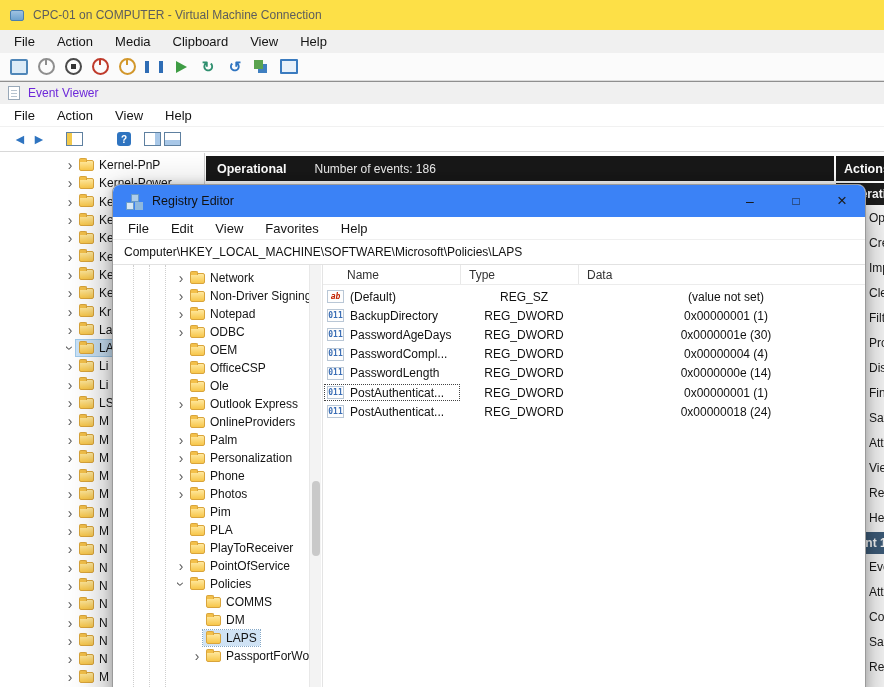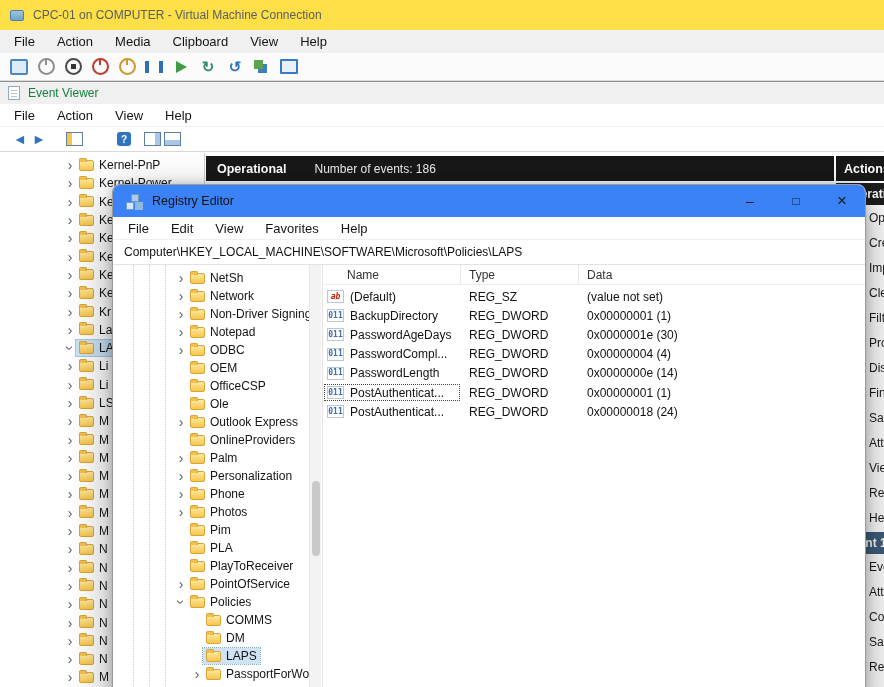--- a/index.html
+++ b/index.html
@@ -48,21 +48,21 @@
   .vmtool[data-name="enhanced-session-icon"]::after { content:""; width:16px; height:11px;
         border:2px solid #3a7bbf; background:#e8f1fa; border-radius:1px; }
 
   
   .ev-window { position:absolute; left:0; top:81px; width:884px; height:606px; background:#fff;
                border-top:1px solid #8f8f8f; }
   .ev-titlebar { height:22px; background:#f0f0f0; display:flex; align-items:center; }
   .ev-app-icon { width:12px; height:14px; margin-left:8px; background:#fff; border:1px solid #98a8b8; position:relative; flex:none; }
   .ev-app-icon::after { content:""; position:absolute; left:2px; right:2px; top:3px; height:7px;
         background:repeating-linear-gradient(#b7c4d0 0 1px, transparent 1px 3px); }
-  .ev-title { margin-left:8px; font-size:12px; color:#15803d; }
+  .ev-title { margin-left:8px; font-size:12px; color:#6d28d9; }
   .ev-menubar { height:23px; background:#fff; padding-left:3px; border-bottom:1px solid #f1f1f1; }
   .ev-toolbar { height:25px; background:#fff; border-bottom:1px solid #d8d8d8; display:flex; align-items:center; padding-left:10px; }
   .evtool { display:flex; align-items:center; justify-content:center; width:20px; height:20px; position:relative; flex:none; }
   .evtool[data-name="back-icon"]::after { content:"\25c4"; color:#2f74c0; font-size:14px; }
   .evtool[data-name="forward-icon"]::after { content:"\25ba"; color:#2f74c0; font-size:14px; margin-right:2px; }
   .evtool[data-name="show-console-tree-icon"] { margin-left:14px; }
   .evtool[data-name="show-console-tree-icon"]::after { content:""; width:15px; height:12px; border:1px solid #5e80a0;
         background:linear-gradient(90deg,#f2c94c 0 5px,#fff 5px); }
   .evtool[data-name="help-icon"] { margin-left:30px; }
   .evtool[data-name="help-icon"]::after { content:"?"; width:14px; height:14px; background:#2f74c0; color:#fff;
@@ -138,21 +138,21 @@
   .reg-scrollbar { position:absolute; left:196px; top:0; width:12px; bottom:0; background:#f3f3f3; border-left:1px solid #e8e8e8; }
   .reg-thumb { position:absolute; left:2px; width:8px; top:216px; height:75px; background:#c9c9c9; border-radius:4px; }
 
   .reg-list { position:absolute; left:209px; top:0; right:0; bottom:0; border-left:1px solid #e4e4e4; background:#fff; }
   .reg-cols { height:20px; display:flex; align-items:center; border-bottom:1px solid #ececec; }
   .hcell { font-size:12px; color:#333; height:100%; display:flex; align-items:center; }
   .hcell:nth-child(1) { width:138px; padding-left:24px; border-right:1px solid #e8e8e8; }
   .hcell:nth-child(2) { width:118px; padding-left:8px; border-right:1px solid #e8e8e8; }
   .hcell:nth-child(3) { flex:1; padding-left:8px; }
   .reg-rows { margin-top:2px; }
-  .reg-row { height:19.2px; display:flex; align-items:center; font-size:12px; color:#111; }
+  .reg-row { height:19.2px; display:flex; align-items:center; font-size:12px; color:#111;text-align:center; }
   .rc1 { width:138px; display:flex; align-items:center; gap:6px; padding-left:4px; height:100%; }
   .rc2 { width:118px; padding-left:8px; white-space:nowrap; }
   .rc3 { flex:1; padding-left:8px; white-space:nowrap; }
   .reg-row[data-focused="true"] .rc1 { outline:1px dotted #444; outline-offset:-2px; }
   .vicon { width:17px; height:13px; border:1px solid #b9c7d6; background:#fdfdfd; flex:none;
            display:flex; align-items:center; justify-content:center;
            font-family:"DejaVu Sans Mono", monospace; font-size:8px; font-weight:bold; line-height:1; }
   .reg-row[data-icon="string-value-icon"] .vicon::after { content:"ab"; color:#c22200; font-style:italic; }
   .reg-row[data-icon="dword-value-icon"] .vicon::after { content:"011"; color:#3b6eb5; }
   .rname { white-space:nowrap; overflow:hidden; }
@@ -541,27 +541,20 @@
 </div>
     <div class="reg-addressbar" data-name="reg-address-bar">
       <span data-name="reg-address-text">Computer\HKEY_LOCAL_MACHINE\SOFTWARE\Microsoft\Policies\LAPS</span>
     </div>
     <div class="reg-body" data-name="reg-body">
       <div class="reg-tree" data-name="reg-tree-pane">
         <div class="guide g1" data-name="tree-indent-guide"></div>
         <div class="guide g2" data-name="tree-indent-guide"></div>
         <div class="guide g3" data-name="tree-indent-guide"></div>
         <div class="reg-items" data-name="reg-tree-items">
-  <div class="reg-item" data-name="reg-tree-item" data-depth="0" data-chev="right" data-selected="false">
-    <span class="chev" data-name="chevron-right-icon"></span>
-    <span class="hl" data-name="tree-item-body">
-      <span class="folder" data-name="folder-icon"></span>
-      <span class="reg-label" data-name="tree-item-label">NetSh</span>
-    </span>
-  </div>
 
   <div class="reg-item" data-name="reg-tree-item" data-depth="0" data-chev="right" data-selected="false">
     <span class="chev" data-name="chevron-right-icon"></span>
     <span class="hl" data-name="tree-item-body">
       <span class="folder" data-name="folder-icon"></span>
       <span class="reg-label" data-name="tree-item-label">Network</span>
     </span>
   </div>
 
   <div class="reg-item" data-name="reg-tree-item" data-depth="0" data-chev="right" data-selected="false">

